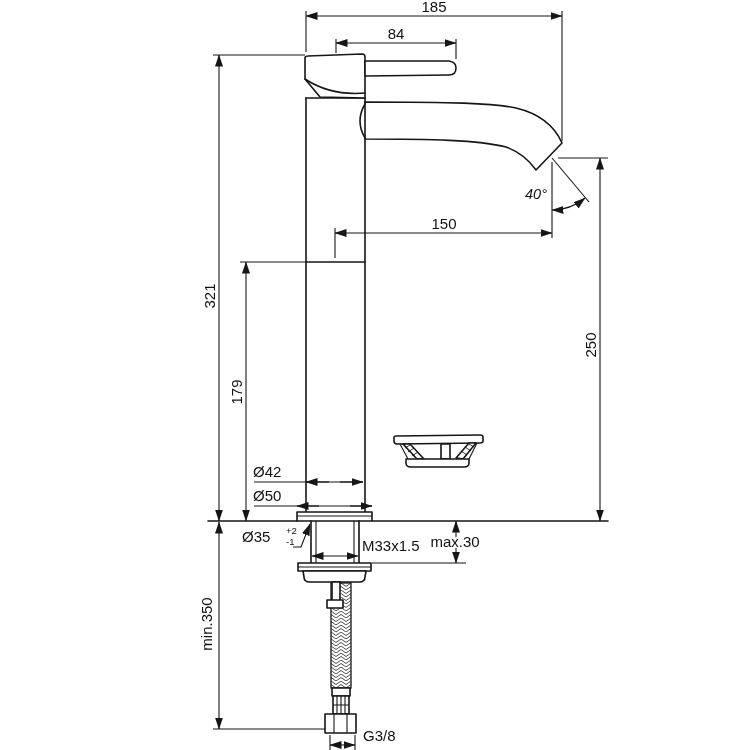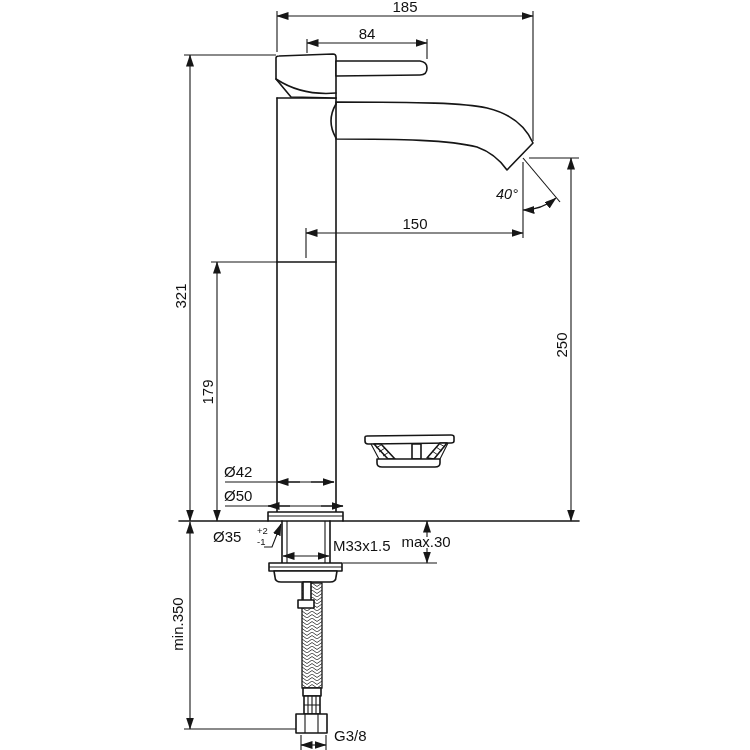--- a/index.html
+++ b/index.html
@@ -1,17 +1,17 @@
 <!DOCTYPE html>
 <html><head>
 <meta charset="utf-8">
 <style>
   html,body{margin:0;padding:0;background:#fff;}
   .stage{position:relative;width:674px;height:750px;background:#ffffff;overflow:hidden;
-         font-family:"Liberation Sans", sans-serif;}
+         font-family:"Liberation Sans", sans-serif;margin-left:29px;}
   svg{display:block;}
   .part{fill:#ffffff;stroke:#161616;stroke-width:1.6;stroke-linejoin:round;stroke-linecap:round;}
   .partline{fill:none;stroke:#161616;stroke-width:1.6;stroke-linejoin:round;stroke-linecap:round;}
   .thin{fill:none;stroke:#161616;stroke-width:1.1;stroke-linecap:butt;}
   .dim{fill:none;stroke:#161616;stroke-width:1.1;}
   .hatch{fill:none;stroke:#161616;stroke-width:0.9;}
   text{fill:#111111;font-family:"Liberation Sans", sans-serif;font-size:15px;}
   text.small{font-size:9.5px;}
   text.ang{font-style:italic;font-size:14.5px;}
   .mid{text-anchor:middle;}

